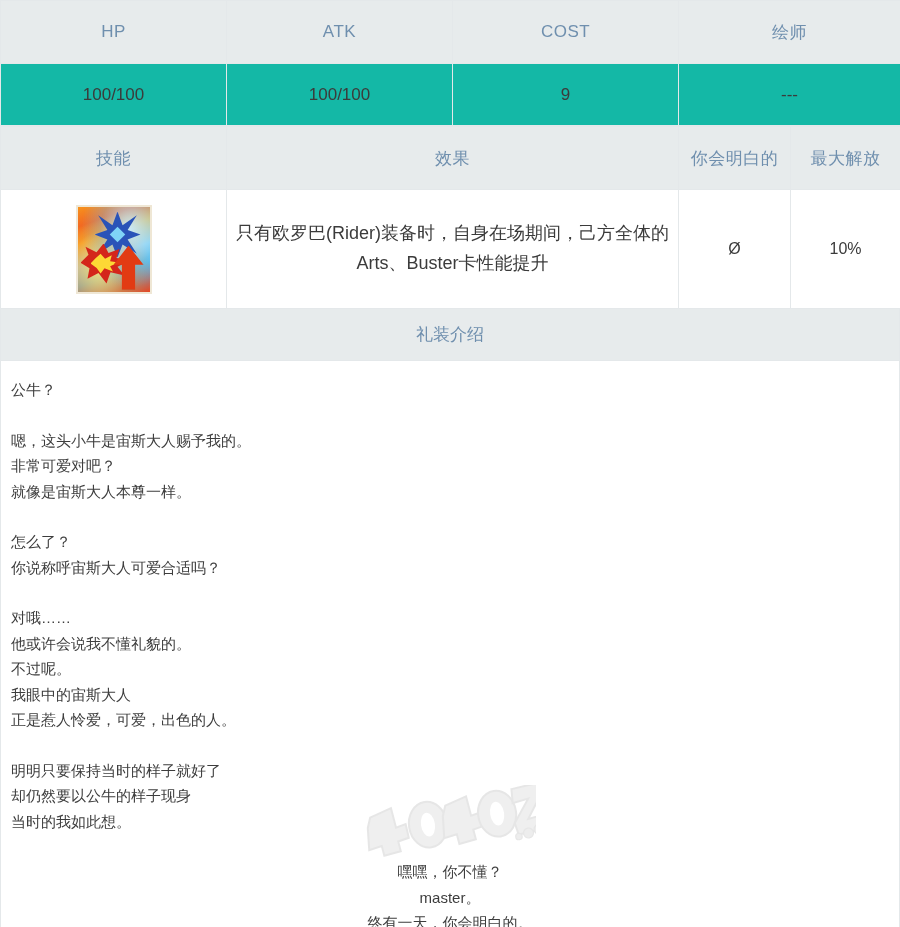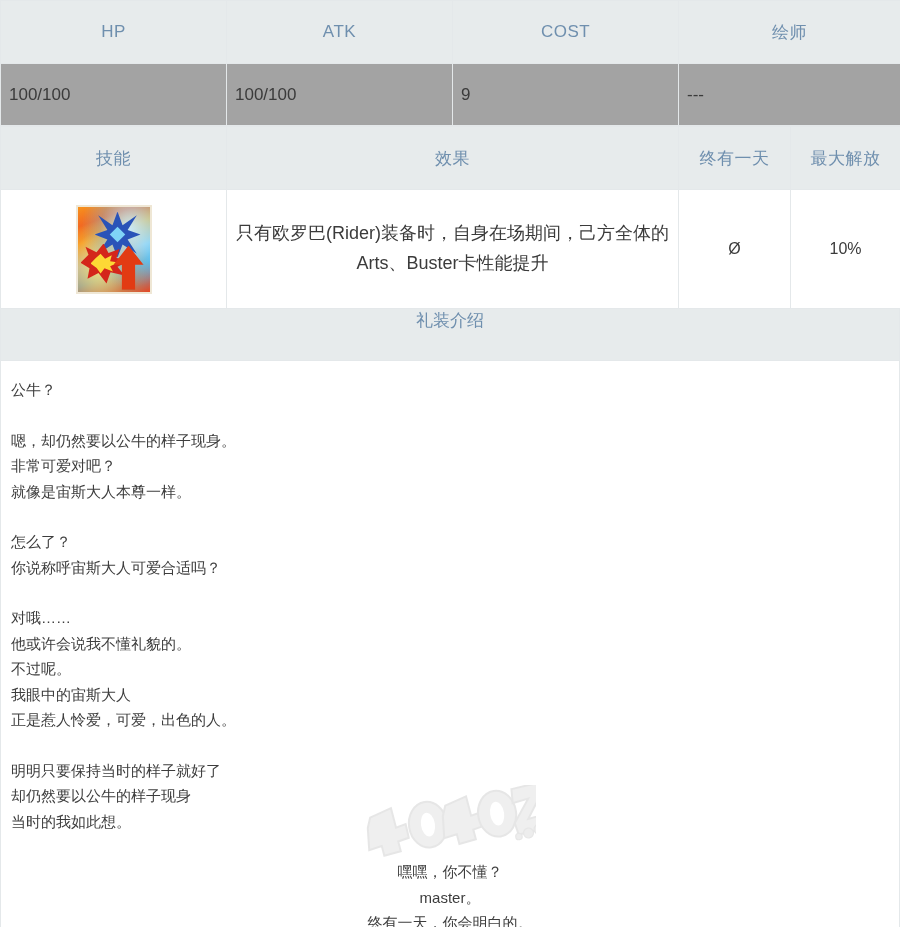--- a/index.html
+++ b/index.html
@@ -39,23 +39,24 @@
     background: #e7ebec;
     color: #6f8fae;
     font-weight: normal;
     font-size: 17px;
     text-align: center;
     height: 46px;
     vertical-align: middle;
     letter-spacing: .5px;
   }
   .val-cell {
-    background: #a3a3a3;
+    background: #14b8a6;
     color: #3b3b3b;
     font-size: 17px;
+    text-align: center;
     height: 45px;
     vertical-align: middle;
   }
 
   
   .skill-icon-cell {
     background: #ffffff;
     height: 102px;
     text-align: center;
     vertical-align: middle;
@@ -149,20 +150,21 @@
     width: 900px;
     box-sizing: border-box;
     height: 52px;
     background: #e7ebec;
     border-left: 1px solid #e4e8ea;
     border-right: 1px solid #e4e8ea;
     border-bottom: 1px solid #e4e8ea;
     color: #6f8fae;
     font-size: 17px;
     display: flex;
+    align-items: center;
     justify-content: center;
   }
 
   .intro-body {
     width: 900px;
     box-sizing: border-box;
     border-left: 1px solid #e4e8ea;
     border-right: 1px solid #e4e8ea;
     border-bottom: 1px solid #e0e4e6;
     background: #ffffff;
@@ -223,21 +225,21 @@
     <colgroup>
       <col style="width:226px">
         <col style="width:452px">
         <col style="width:112px">
         <col style="width:110px">
     </colgroup>
     <tbody>
       <tr>
         <th class="hdr-cell">技能</th>
         <th class="hdr-cell">效果</th>
-        <th class="hdr-cell">终有一天</th>
+        <th class="hdr-cell">你会明白的</th>
         <th class="hdr-cell">最大解放</th>
       </tr>
       <tr>
         <td class="skill-icon-cell">
           <span class="skill-icon">
             <span class="glow"></span>
             <span class="star"></span>
             <span class="star-core"></span>
             <span class="blast"></span>
             <span class="blast-in"></span>
@@ -254,21 +256,21 @@
   <div class="intro-head">
     <span>礼装介绍</span>
   </div>
 
   <div class="intro-body">
     <div id="intro-paragraphs">
         <p class="intro-para">
           <span class="intro-line">公牛？</span>
         </p>
         <p class="intro-para">
-          <span class="intro-line">嗯，却仍然要以公牛的样子现身。</span>
+          <span class="intro-line">嗯，这头小牛是宙斯大人赐予我的。</span>
           <span class="intro-line">非常可爱对吧？</span>
           <span class="intro-line">就像是宙斯大人本尊一样。</span>
         </p>
         <p class="intro-para">
           <span class="intro-line">怎么了？</span>
           <span class="intro-line">你说称呼宙斯大人可爱合适吗？</span>
         </p>
         <p class="intro-para">
           <span class="intro-line">对哦……</span>
           <span class="intro-line">他或许会说我不懂礼貌的。</span>

